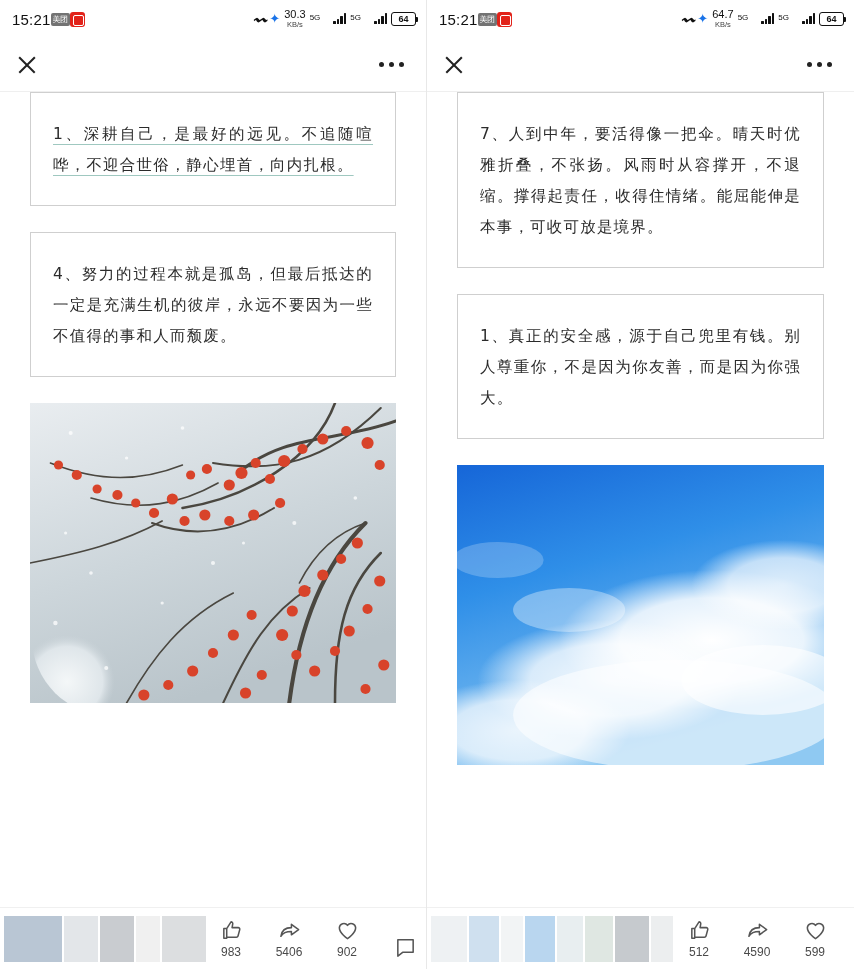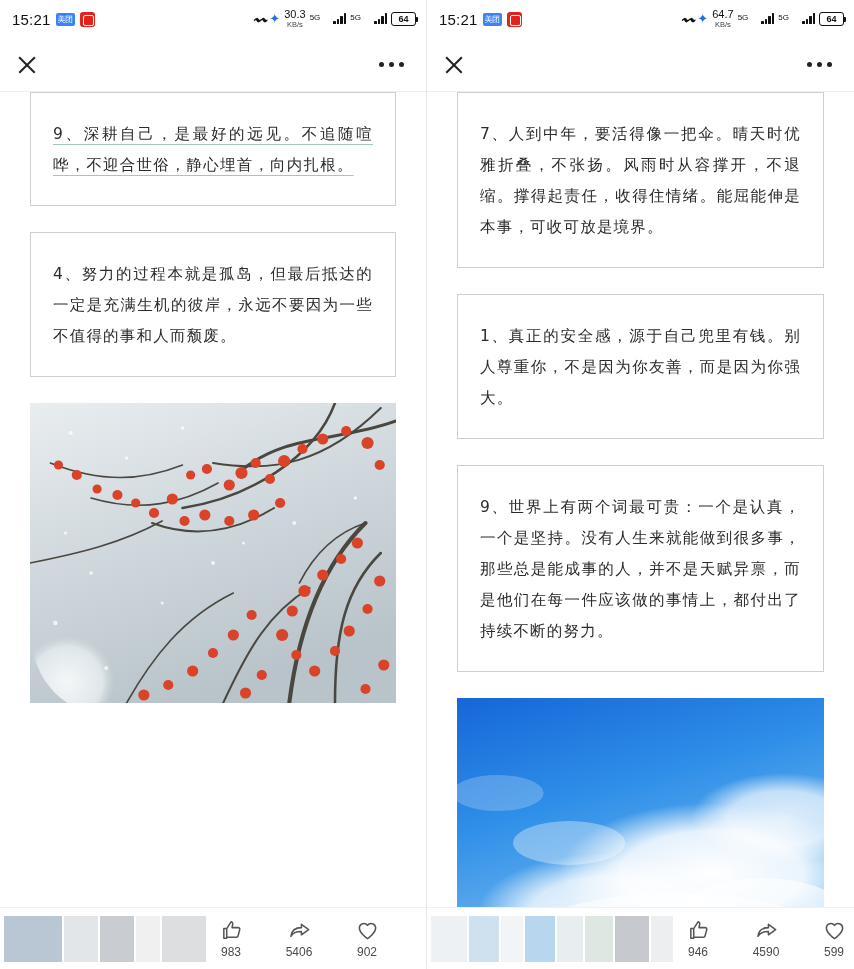--- a/index.html
+++ b/index.html
@@ -30,26 +30,25 @@
     height: 38px;
     display: flex;
     align-items: center;
     padding: 0 10px 0 12px;
     font-size: 14px;
     color: #111;
   }
   .status-left {
     display: flex;
     align-items: center;
-    gap: 5px;
     flex: 0 0 auto;
   }
   .clock { font-size: 15px; font-weight: 500; letter-spacing: .2px; }
   .badge-red {
-    background: #3b82f6;
+    background: #737373;
     color: #fff;
     font-size: 8px;
     line-height: 11px;
     padding: 1px 2px;
     border-radius: 2px;
     letter-spacing: -0.5px;
     text-align: right;
   }
   .badge-icon {
     width: 15px; height: 15px;
@@ -202,22 +201,22 @@
   }
   .thumbs i {
     display: block;
     height: 46px;
     margin-right: 2px;
   }
   .bottom-actions {
     flex: 1 1 auto;
     display: flex;
     justify-content: flex-end;
-    align-items: flex-start;
-    gap: 22px;
+    align-items: flex-end;
+    gap: 12px;
     padding-right: 16px;
   }
   .action {
     display: flex;
     flex-direction: column;
     align-items: center;
     width: 46px;
     cursor: pointer;
   }
   .action .glyph {
@@ -279,21 +278,21 @@
       <div class="close-icon"></div>
       <div class="more-icon">
           <span></span>
           <span></span>
           <span></span>
         </div>
     </div>
 
     <div class="content">
       <div class="card underlined">
-        <p>9、深耕自己，是最好的远见。不追随喧哗，不迎合世俗，静心埋首，向内扎根。</p>
+        <p>1、深耕自己，是最好的远见。不追随喧哗，不迎合世俗，静心埋首，向内扎根。</p>
       </div>
       <div class="card">
         <p>4、努力的过程本就是孤岛，但最后抵达的一定是充满生机的彼岸，永远不要因为一些不值得的事和人而颓废。</p>
       </div>
       <div class="photo">
         <svg viewBox="0 0 360 300" preserveAspectRatio="none">
           <defs>
             <linearGradient id="wbg" x1="0" y1="0" x2="0.4" y2="1">
               <stop offset="0%" stop-color="#e9edf0"></stop>
               <stop offset="55%" stop-color="#cdd6db"></stop>
@@ -479,23 +478,20 @@
         </div>
     </div>
 
     <div class="content">
       <div class="card">
         <p>7、人到中年，要活得像一把伞。晴天时优雅折叠，不张扬。风雨时从容撑开，不退缩。撑得起责任，收得住情绪。能屈能伸是本事，可收可放是境界。</p>
       </div>
       <div class="card">
         <p>1、真正的安全感，源于自己兜里有钱。别人尊重你，不是因为你友善，而是因为你强大。</p>
       </div>
-      <div class="card">
-        <p>9、世界上有两个词最可贵：一个是认真，一个是坚持。没有人生来就能做到很多事，那些总是能成事的人，并不是天赋异禀，而是他们在每一件应该做的事情上，都付出了持续不断的努力。</p>
-      </div>
       <div class="photo">
         <svg viewBox="0 0 360 300" preserveAspectRatio="none">
           <defs>
             <linearGradient id="sky" x1="0" y1="0" x2="0.35" y2="1">
               <stop offset="0%" stop-color="#1666d8"></stop>
               <stop offset="40%" stop-color="#2f8fe8"></stop>
               <stop offset="100%" stop-color="#8fc9f2"></stop>
             </linearGradient>
             <radialGradient id="cl1" cx="0.5" cy="0.5" r="0.5">
               <stop offset="0%" stop-color="#ffffff"></stop>
@@ -527,21 +523,21 @@
         <i style="width:34px;background:#c6cace"></i>
         <i style="width:22px;background:#eceeef"></i>
       </div>
       <div class="bottom-actions">
         <div class="action">
           <span class="glyph">
             <svg viewBox="0 0 24 24" fill="none" stroke="#555" stroke-width="1.6" stroke-linejoin="round">
               <path d="M7 10v10H4V10h3zM7 10l4.5-7c1.2 0 2 .9 1.8 2L12.6 9H19c1.1 0 1.9 1 1.6 2.1l-1.8 6.6c-.2.8-.9 1.3-1.7 1.3H7"></path>
             </svg>
           </span>
-          <span class="cnt">946</span>
+          <span class="cnt">512</span>
         </div>
         <div class="action">
           <span class="glyph">
             <svg viewBox="0 0 24 24" fill="none" stroke="#555" stroke-width="1.6" stroke-linecap="round" stroke-linejoin="round">
               <path d="M3 18c1-7 6-9 11-9V5.5L21.5 11 14 16.5V13C8.5 13 5 14.5 3 18z"></path>
             </svg>
           </span>
           <span class="cnt">4590</span>
         </div>
         <div class="action">

